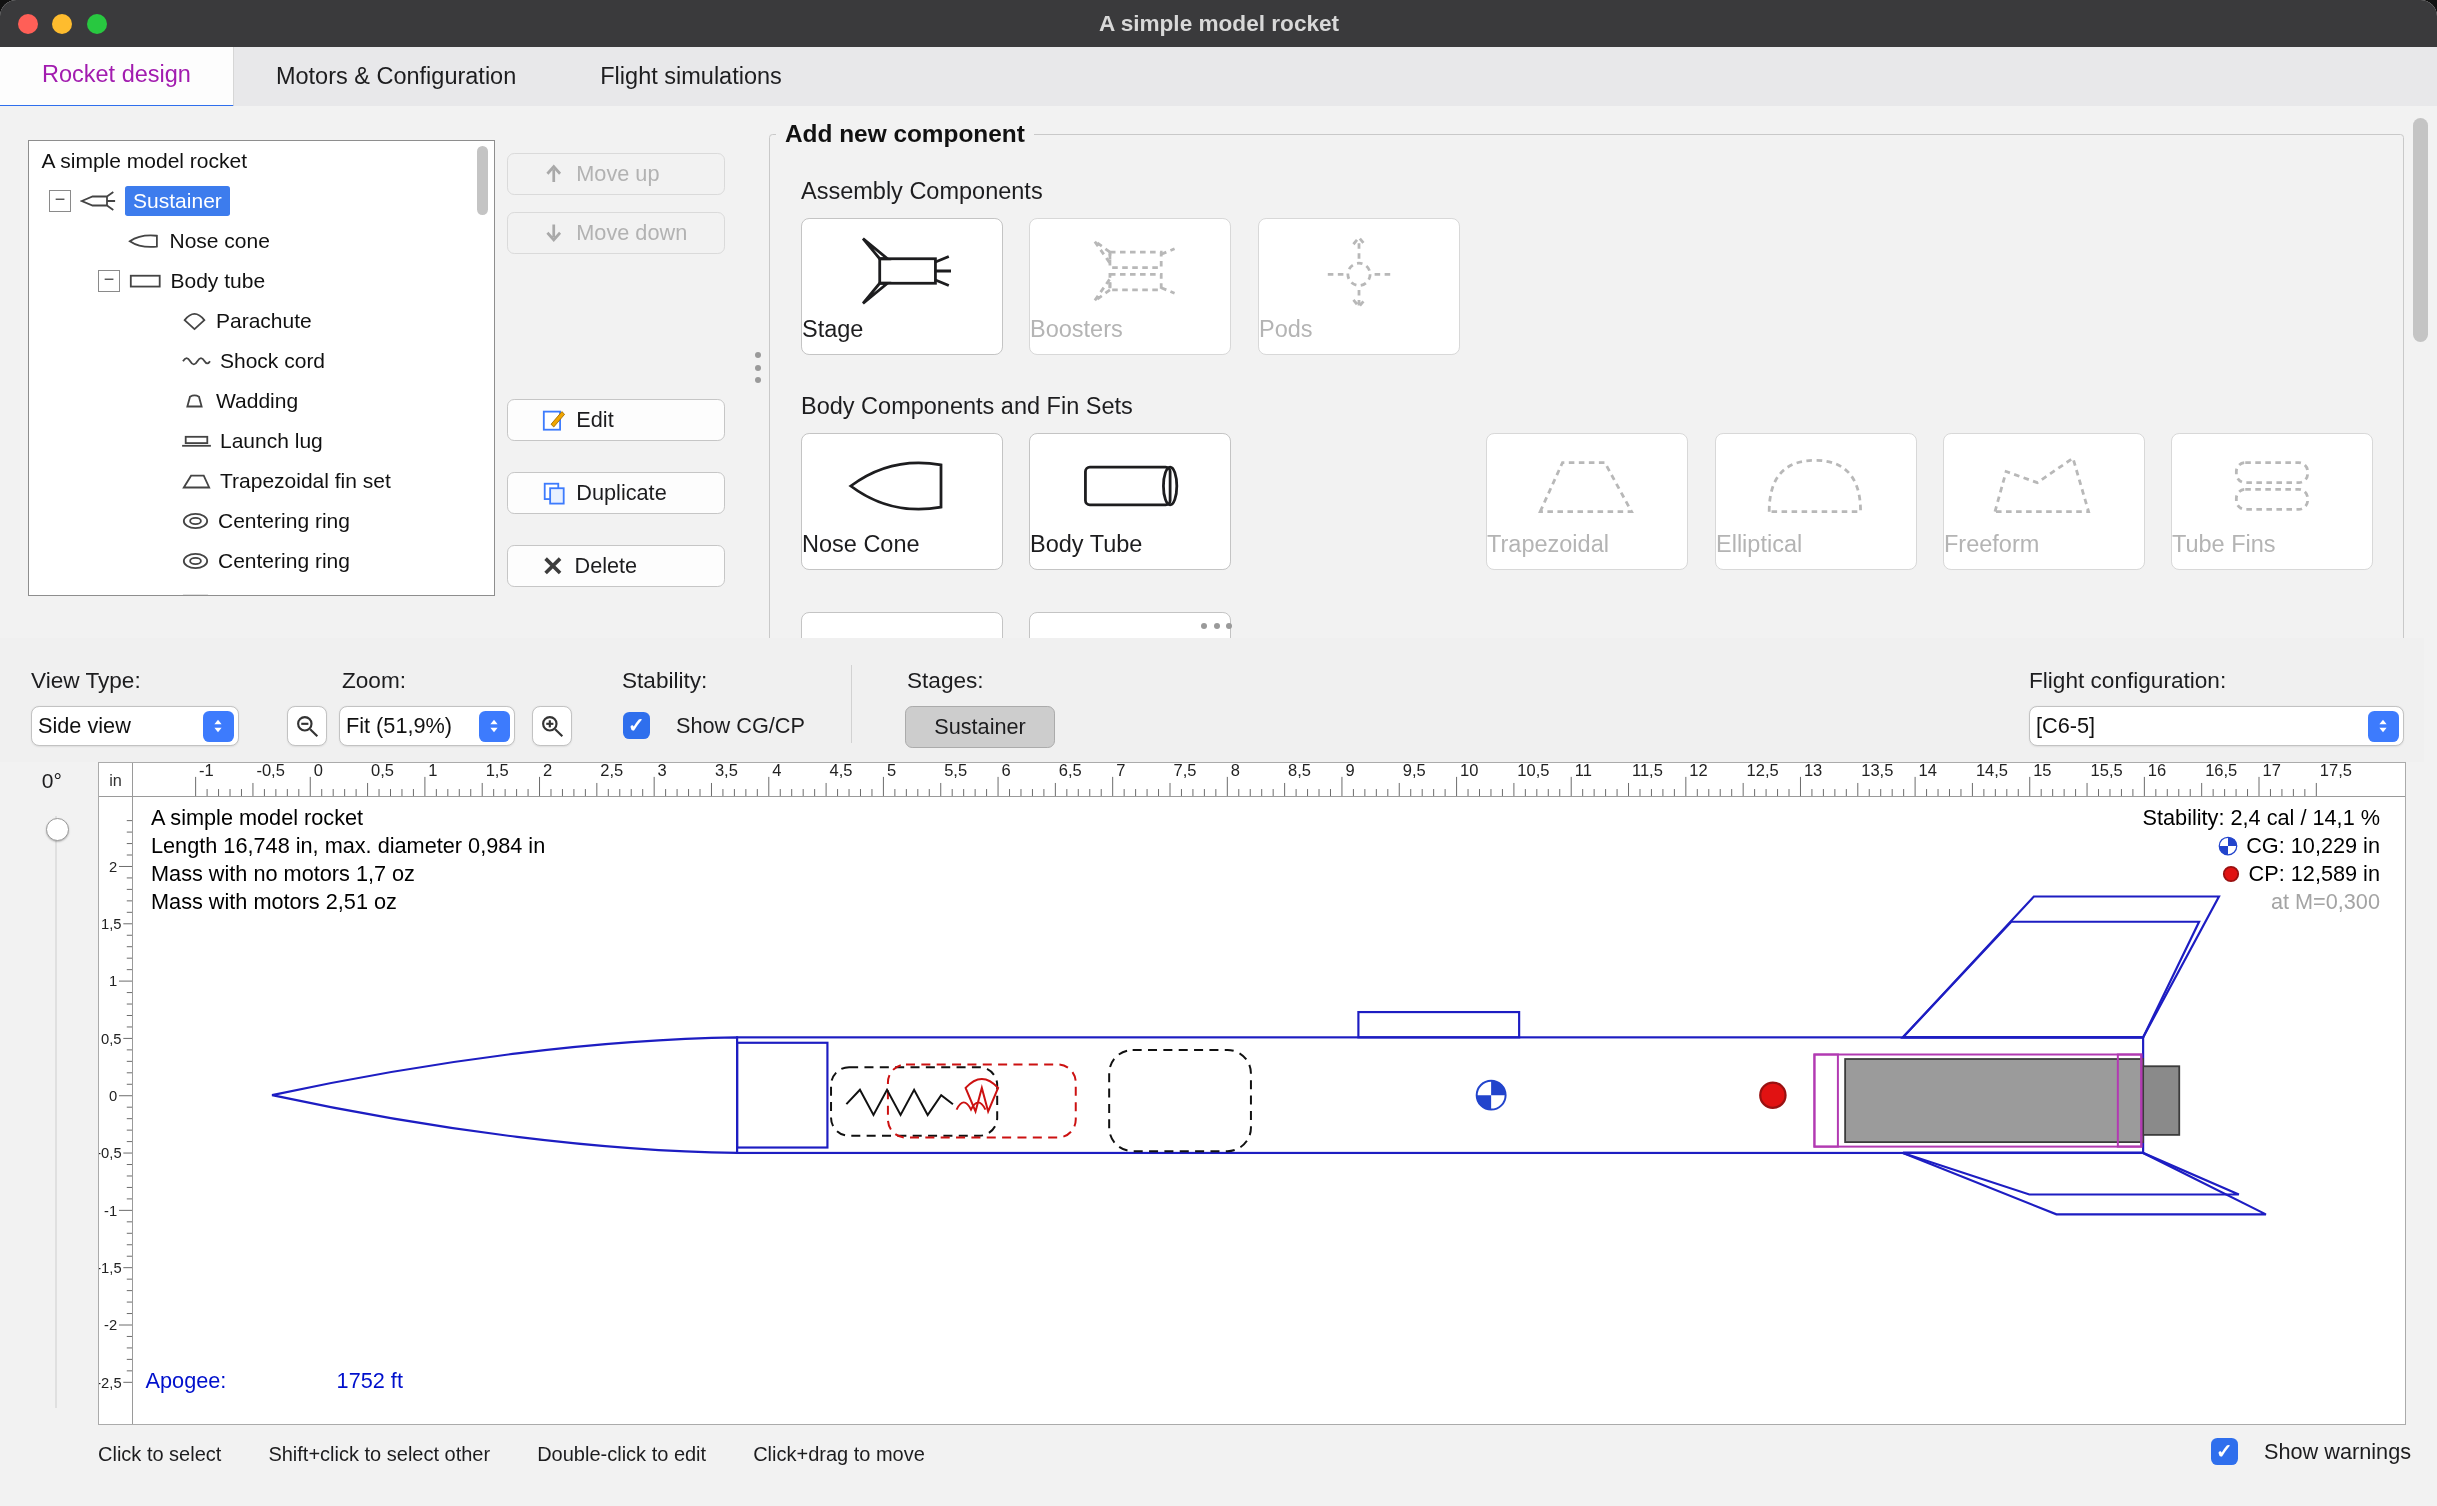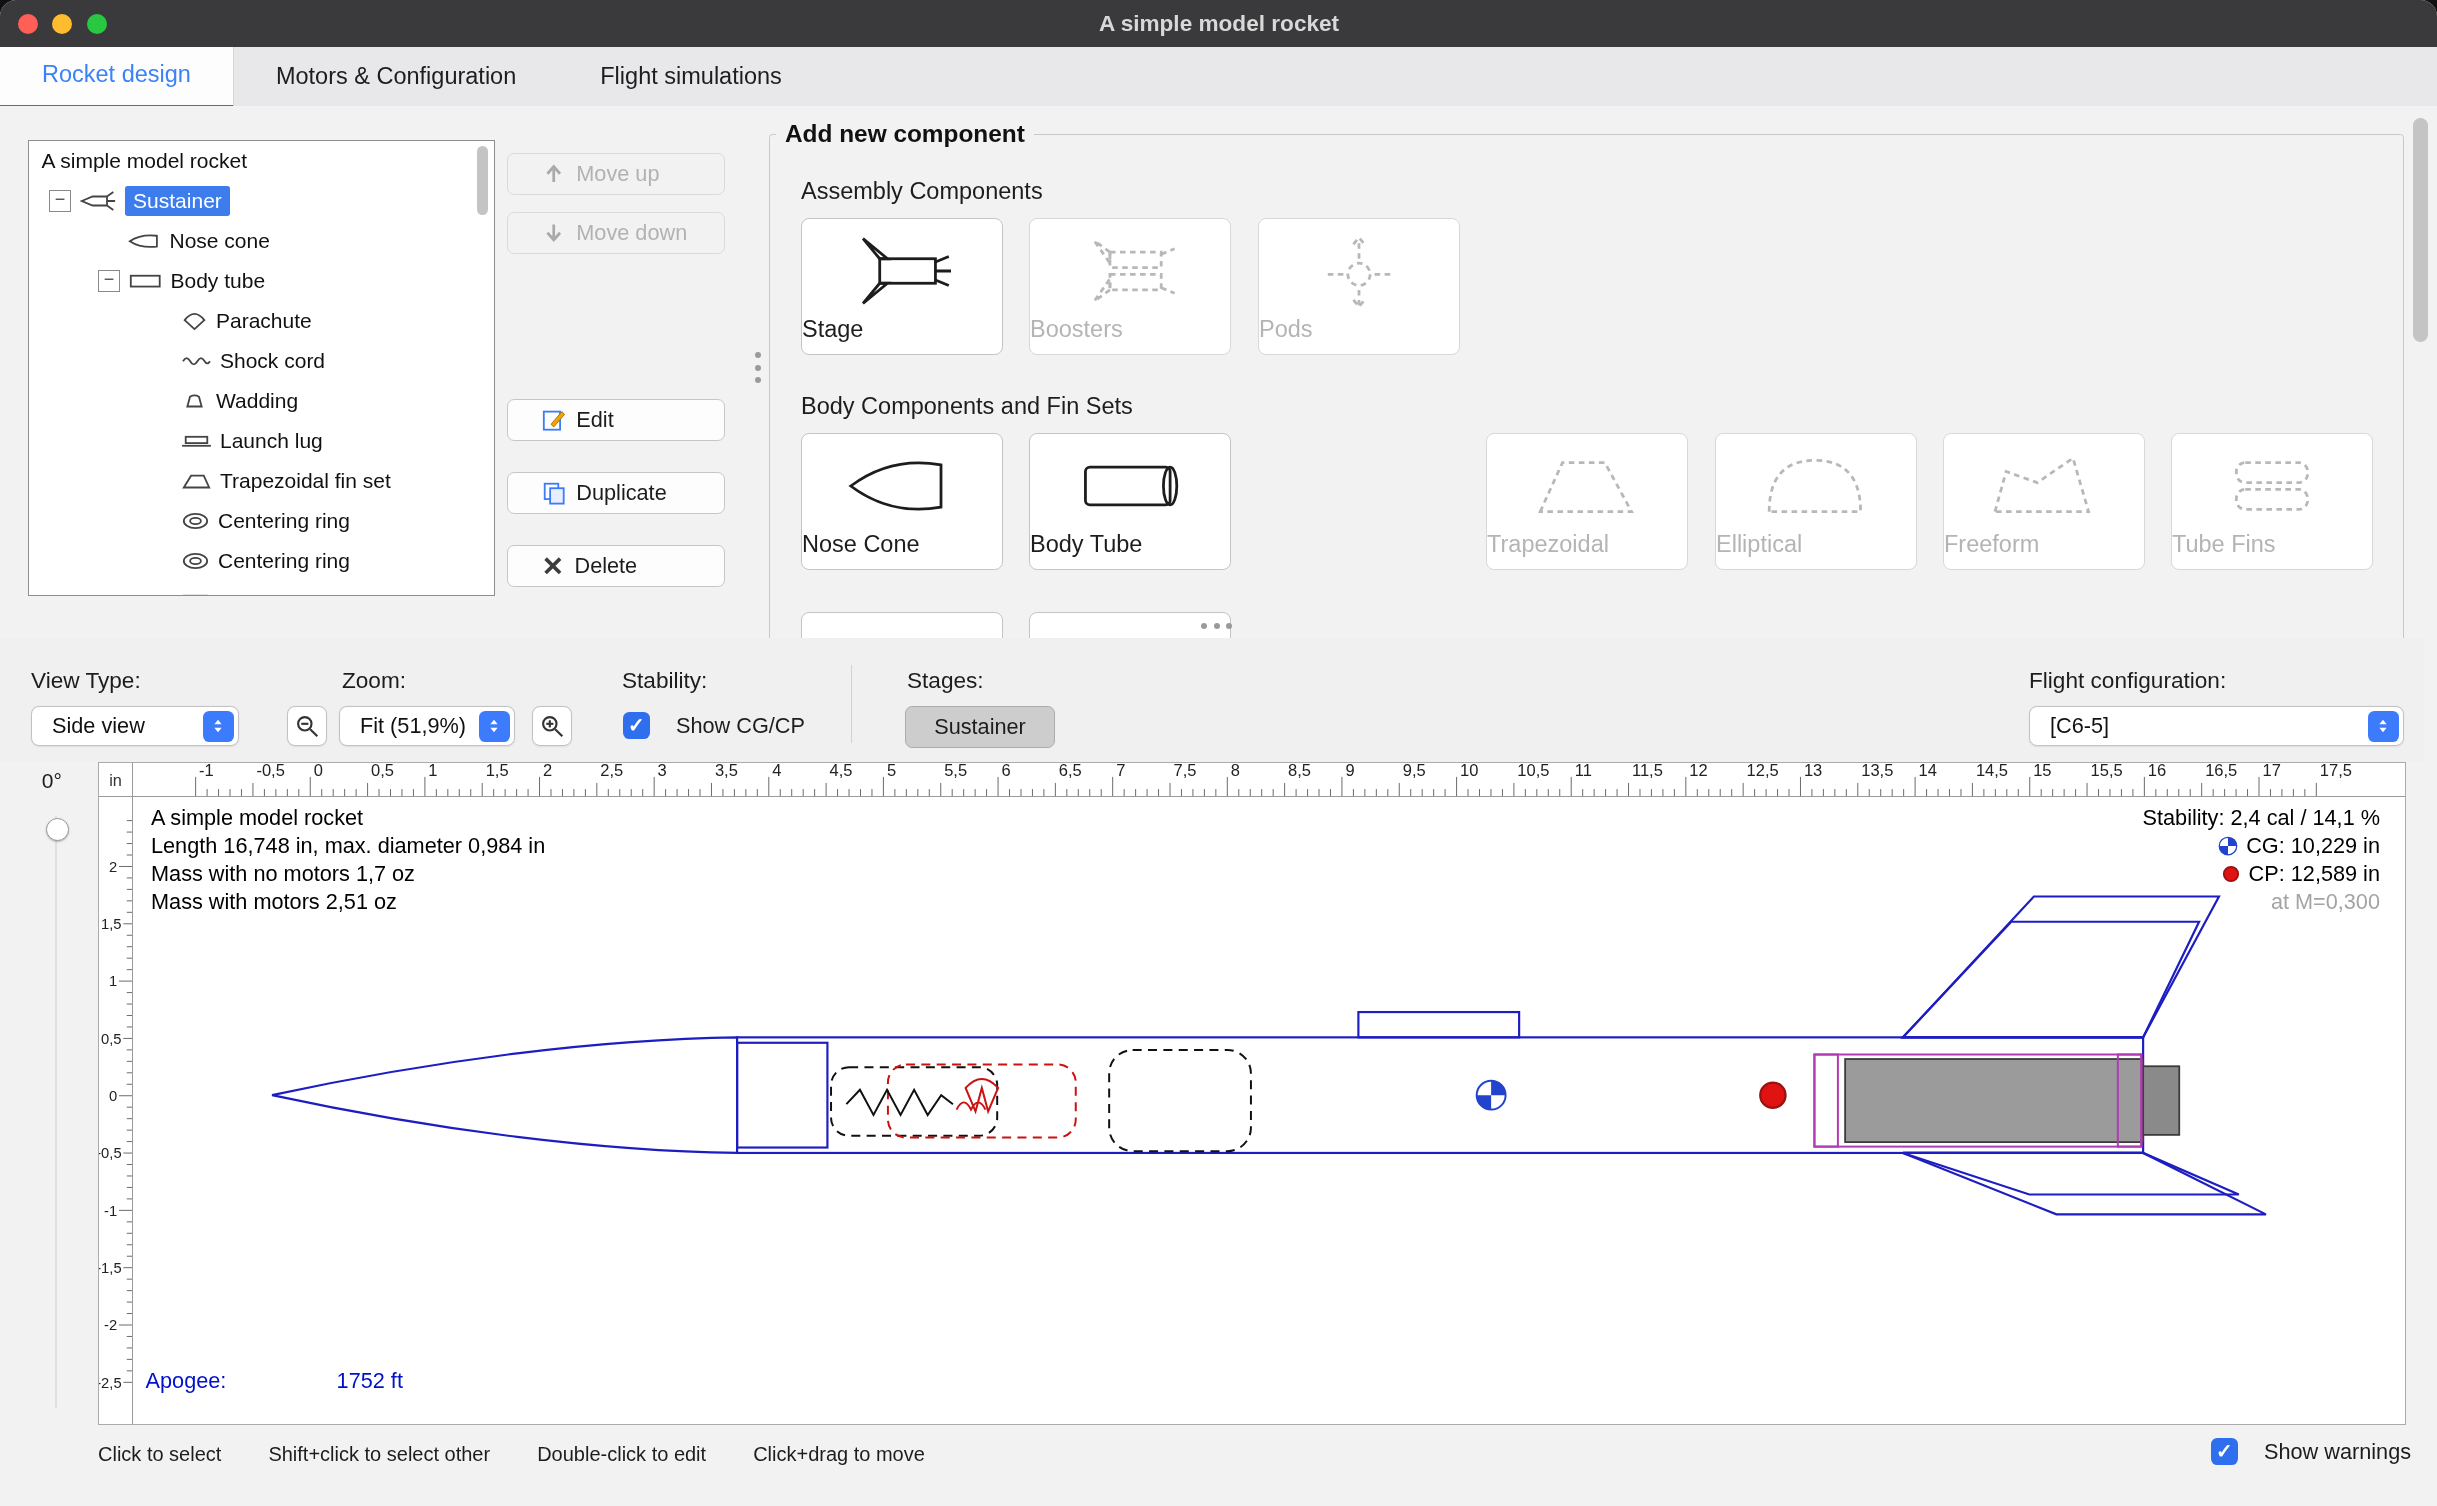--- a/index.html
+++ b/index.html
@@ -10,21 +10,21 @@
   #titlebar{position:absolute;left:0;top:0;width:2438px;height:47px;background:#3a3a3c;border-bottom:0.9px solid #2b2b2d;}
   #titlebar .title{position:absolute;left:0;right:0;top:0;height:47px;line-height:47px;text-align:center;color:#d8d8d8;font-size:22.6px;font-weight:600;}
   .light{position:absolute;top:13.5px;width:20px;height:20px;border-radius:50%;}
   #light-red{left:18px;background:#ff5f57;}
   #light-yellow{left:52px;background:#febc2e;}
   #light-green{left:87px;background:#28c840;}
 
   
   #tabbar{position:absolute;left:0;top:47px;width:2438px;height:59px;background:#e8e8ea;border-bottom:0.9px solid #cfcfcf;display:flex;}
   .tab{height:58px;line-height:58px;padding:0 42px;font-size:23.5px;color:#1d1d1f;cursor:default;}
-  .tab.active{background:#fdfdfd;color:#3b82f6;border-bottom:3.6px solid #2f6fed;border-right:0.9px solid #d6d6d6;line-height:54px;}
+  .tab.active{background:#fdfdfd;color:#a21caf;border-bottom:3.6px solid #2f6fed;border-right:0.9px solid #d6d6d6;line-height:54px;}
 
   
   #topsec{position:absolute;left:0;top:106px;width:2438px;height:533px;background:#f2f2f2;overflow:hidden;}
 
   
   #tree{position:absolute;left:28px;top:34px;width:465px;height:454px;background:#fff;border:0.9px solid #8e8e8e;overflow:hidden;}
   .trow{height:40px;display:flex;align-items:center;font-size:21px;color:#111;}
   .handle{width:20px;height:20px;border:0.9px solid #8a8a8a;background:#fff;color:#444;font-size:18px;line-height:17px;text-align:center;margin-right:9px;flex:0 0 auto;}
   .ticon{margin-right:9px;flex:0 0 auto;}
   .tlabel{white-space:nowrap;}
@@ -50,21 +50,21 @@
   .card .clabel{font-size:23.5px;color:#1d1d1f;}
   .card.disabled{border-color:#d8d8d8;}
   .card.disabled .clabel{color:#b4b4b4;}
 
   #win-scroll{position:absolute;left:2413px;top:118px;width:15.3px;height:224px;background:#c4c4c4;border-radius:8.1px;}
 
   
   #toolbar{position:absolute;left:0;top:638px;width:2424px;height:124px;background:#f0f0f0;}
   .tlab{position:absolute;top:30px;font-size:22.6px;color:#1d1d1f;}
   .sel{position:absolute;top:68px;height:40px;background:#fff;border:0.9px solid #c2c2c2;border-radius:8.1px;box-sizing:border-box;display:flex;align-items:center;box-shadow:0 0.9px 1.8px rgba(0,0,0,.08);}
-  .sel .val{font-size:21.7px;color:#111;padding-left:20px;flex:1;white-space:nowrap;}
+  .sel .val{font-size:21.7px;color:#111;padding-left:6px;flex:1;white-space:nowrap;}
   .stepper{width:31px;height:31px;background:#3d7bfd;border-radius:6.3px;margin-right:4.5px;flex:0 0 auto;display:flex;align-items:center;justify-content:center;}
   .sqbtn{position:absolute;top:68px;width:40px;height:40px;background:#fff;border:0.9px solid #c2c2c2;border-radius:8.1px;box-sizing:border-box;display:flex;align-items:center;justify-content:center;box-shadow:0 0.9px 1.8px rgba(0,0,0,.08);}
   .checkbox{width:27px;height:27px;border-radius:6.3px;background:#2f6fed;position:relative;flex:0 0 auto;}
   .checkbox::after{content:"✓";position:absolute;left:0;top:0;width:27px;height:27px;line-height:27px;text-align:center;color:#fff;font-size:20px;font-weight:bold;}
   .cbrow{display:flex;align-items:center;gap:26px;position:absolute;}
   .cblabel{font-size:21.7px;color:#1d1d1f;}
   #stage-btn{position:absolute;left:905px;top:68px;width:148px;height:40px;background:#cdcdcd;border:0.9px solid #ababab;border-radius:7.2px;font-size:21.7px;color:#1d1d1f;display:flex;align-items:center;justify-content:center;}
   .vsep{position:absolute;left:851px;top:27px;width:0.9px;height:78px;background:#d2d2d2;}
 
   

